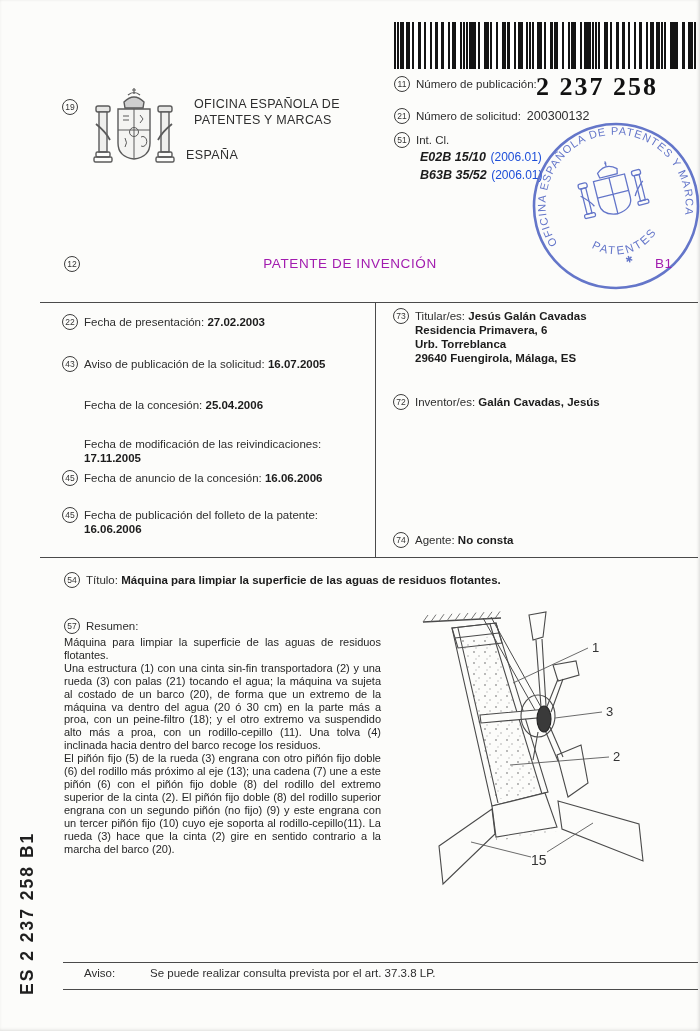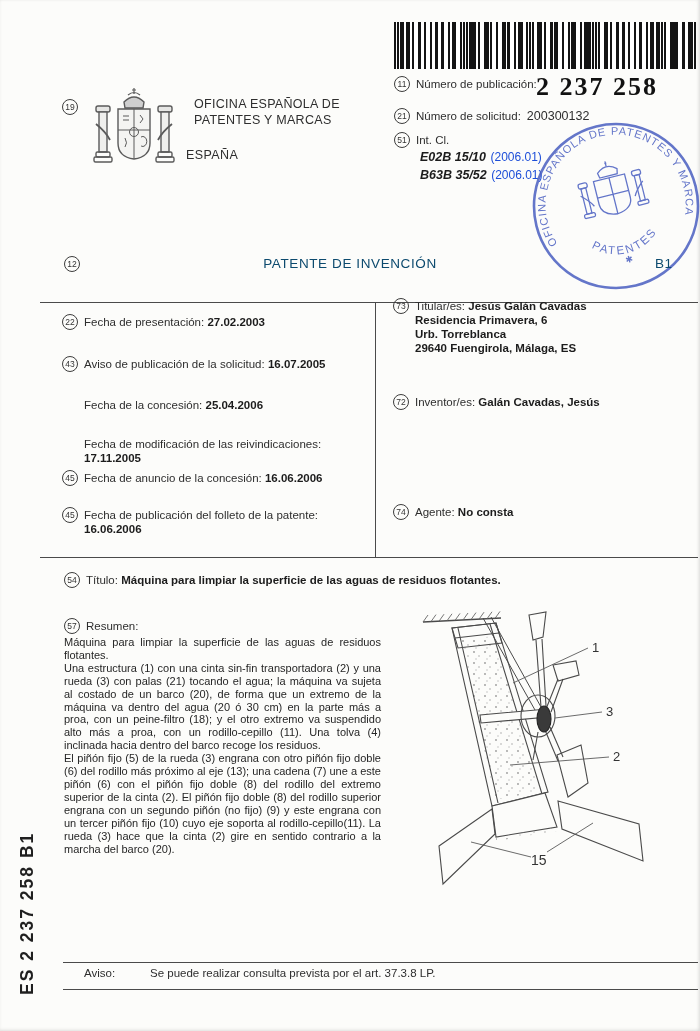--- a/index.html
+++ b/index.html
@@ -24,21 +24,21 @@
   .barcode{
     background-color:#fff;
     background-image:
       repeating-linear-gradient(90deg,#141414 0 2px,transparent 2px 6px),
       repeating-linear-gradient(90deg,transparent 0 3px,#141414 3px 5px,transparent 5px 11px),
       repeating-linear-gradient(90deg,transparent 0 7px,#141414 7px 10px,transparent 10px 17px);
   }
   .bignum{font-family:"Liberation Serif","DejaVu Serif",serif;font-weight:bold;font-size:26px;letter-spacing:2px;color:#111;}
   .intcl-code{font-weight:bold;font-style:italic;font-size:12.5px;color:#1c1c1c;}
   .intcl-year{font-size:12px;color:#1d4ed8;}
-  .kind-title{font-size:13.5px;letter-spacing:.6px;color:#0c4a6e;}
+  .kind-title{font-size:13.5px;letter-spacing:.6px;color:#a21caf;}
   .abstract{ text-align:justify;font-size:11px;line-height:12.9px;color:#262626;}
   .abstract p{margin:0;}
   .side-code{
     writing-mode:vertical-rl;transform:rotate(180deg);
     font-weight:bold;font-size:17.5px;letter-spacing:2px;color:#1f1f1f;white-space:nowrap;
   }
   .footer{font-family:"Liberation Serif","DejaVu Serif",serif;font-size:10.5px;color:#3a3a3a;text-align:center;}
   .stamp{opacity:.85;transform:rotate(-14deg);}
   svg text{font-family:"Liberation Sans","DejaVu Sans",sans-serif;}
 </style>
@@ -166,34 +166,34 @@
     <span class="circ">45</span>
     <span class="txt"><span>Fecha de anuncio de la concesión:</span>
       <span class="b">16.06.2006</span></span>
   </div>
   <div class="row" style="left:62px;top:507px;width:305px;">
     <span class="circ">45</span>
     <span class="txt"><span>Fecha de publicación del folleto de la patente:</span><br>
       <span class="b">16.06.2006</span></span>
   </div>
 
-  <div class="row" style="left:393px;top:298px;width:295px;">
+  <div class="row" style="left:393px;top:308px;width:295px;">
     <span class="circ">73</span>
     <span class="txt"><span>Titular/es:</span>
       <span class="b">Jesús Galán Cavadas</span><br>
       <span class="b">Residencia Primavera, 6</span><br>
       <span class="b">Urb. Torreblanca</span><br>
       <span class="b">29640 Fuengirola, Málaga, ES</span></span>
   </div>
   <div class="row" style="left:393px;top:394px;width:295px;">
     <span class="circ">72</span>
     <span class="txt"><span>Inventor/es:</span>
       <span class="b">Galán Cavadas, Jesús</span></span>
   </div>
-  <div class="row" style="left:393px;top:504px;width:295px;">
+  <div class="row" style="left:393px;top:532px;width:295px;">
     <span class="circ">74</span>
     <span class="txt"><span>Agente:</span>
       <span class="b">No consta</span></span>
   </div>
 
   <div class="row" style="left:64px;top:572px;width:625px;">
     <span class="circ">54</span>
     <span class="txt"><span>Título:</span>
       <span class="b">Máquina para limpiar la superficie de las aguas de residuos flotantes.</span></span>
   </div>

